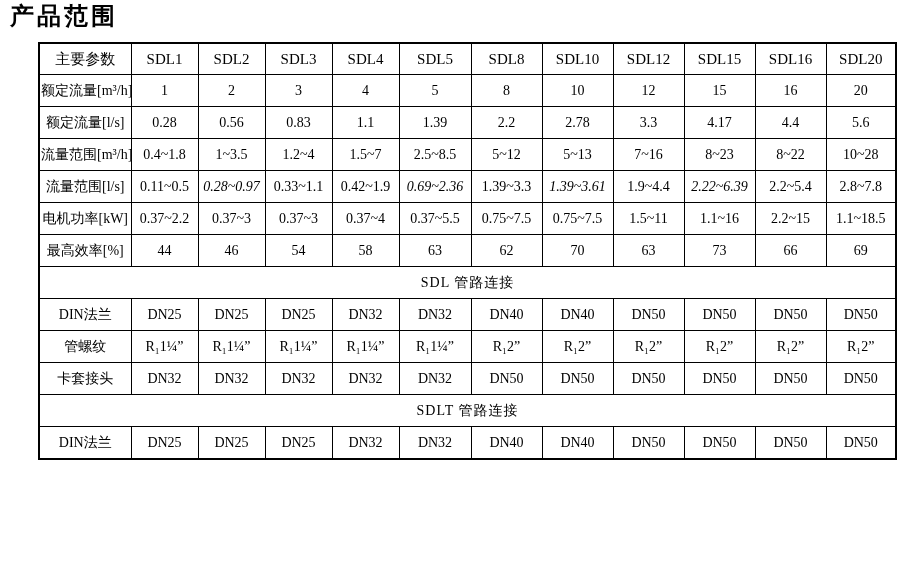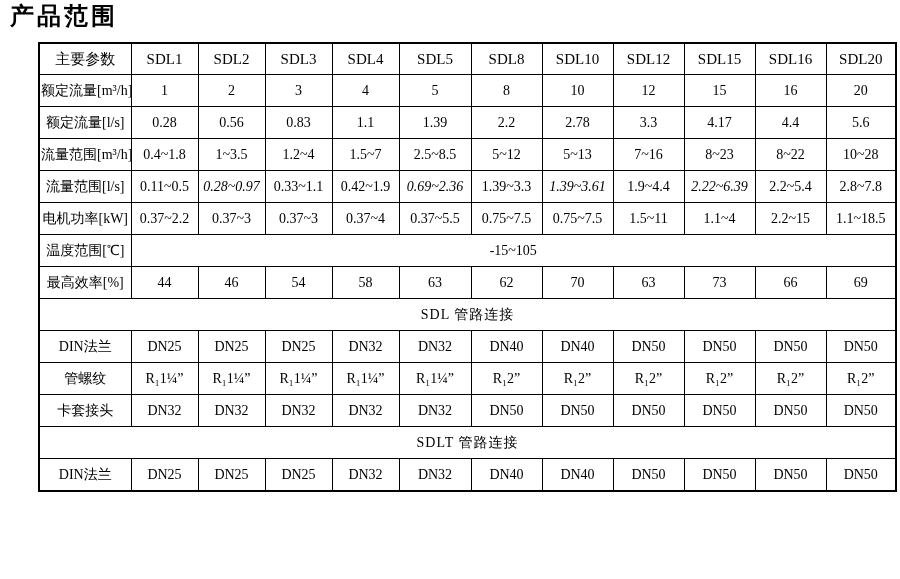--- a/index.html
+++ b/index.html
@@ -31,21 +31,21 @@
     height: 32px;
     padding: 0 1px;
     text-align: center;
     vertical-align: middle;
     font-size: 14px;
     font-weight: normal;
     white-space: nowrap;
     overflow: hidden;
   }
   table.spec th { font-size: 15px; }
-  td.plabel { font-size: 15px; font-family: Liberation Serif, serif; }
+  td.plabel { font-size: 15px; }
   td.section-cell { font-size: 15px; letter-spacing: 1px; }
   td.small { font-size: 13px; font-style: italic; }
 </style>
 </head>
 <body>
 
 <div class="page-title">产品范围</div>
 
 <table class="spec">
   <colgroup>
@@ -138,27 +138,23 @@
       <tr>
         <td class="plabel">电机功率[kW]</td>
         <td>0.37~2.2</td>
         <td>0.37~3</td>
         <td>0.37~3</td>
         <td>0.37~4</td>
         <td>0.37~5.5</td>
         <td>0.75~7.5</td>
         <td>0.75~7.5</td>
         <td>1.5~11</td>
-        <td>1.1~4</td>
+        <td>1.1~16</td>
         <td>2.2~15</td>
         <td>1.1~18.5</td>
-      </tr>
-      <tr>
-        <td class="plabel">温度范围[℃]</td>
-        <td colspan="11">-15~105</td>
       </tr>
       <tr>
         <td class="plabel">最高效率[%]</td>
         <td>44</td>
         <td>46</td>
         <td>54</td>
         <td>58</td>
         <td>63</td>
         <td>62</td>
         <td>70</td>

